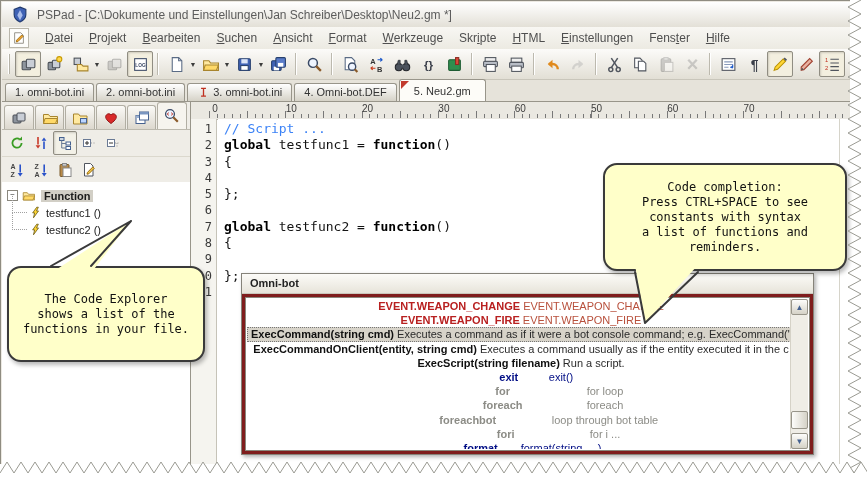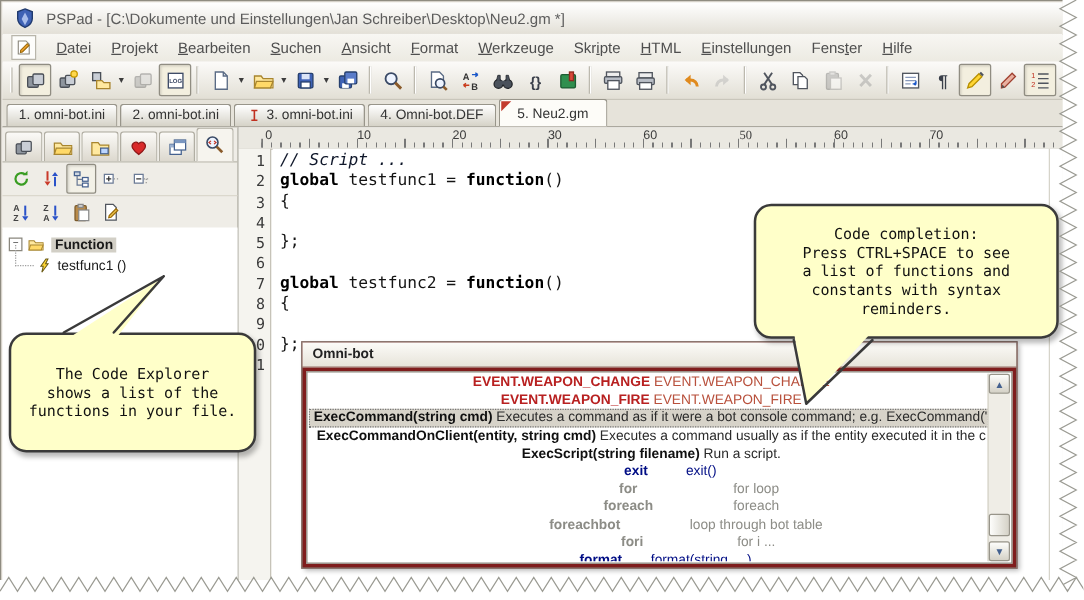--- a/index.html
+++ b/index.html
@@ -83,21 +83,21 @@
           background:repeating-linear-gradient(to right,#787878 0 1px,transparent 1px 38.15px);}
   .rlabel{position:absolute;top:1px;width:30px;text-align:center;font-size:10px;color:#3c3c3c;}
   .gutter{position:absolute;left:0;top:17px;width:26px;bottom:0;background:#f5f4ef;
           border-right:1px solid #c6c3b8;font-family:"DejaVu Sans Mono",monospace;font-size:12px;
           color:#3a3a3a;text-align:right;padding-top:2px;box-sizing:border-box;}
   .gline{height:16.3px;line-height:16.3px;padding-right:4px;}
   .codearea{position:absolute;left:27px;top:17px;right:0;bottom:0;background:#fff;
             font-family:"DejaVu Sans Mono",monospace;font-size:13px;color:#141414;padding:2px 0 0 6px;}
   .cline{height:16.3px;line-height:16.3px;white-space:pre;}
   .tok-kw{font-weight:bold;color:#000;}
-  .tok-cm{font-style:italic;color:#0f172a;}
+  .tok-cm{color:#3b82f6;}
   .margin-line{position:absolute;left:648px;top:17px;bottom:0;width:1px;background:#d6d4ca;}
 
   
   .popup{position:absolute;left:240px;top:272px;width:573px;height:182px;background:#7f1d1d;
          border:1px solid #86837a;box-shadow:2px 2px 4px rgba(0,0,0,.3);z-index:10;box-sizing:border-box;}
   .ptitle{height:19px;line-height:19px;padding-left:8px;font-size:11px;font-weight:bold;color:#222;
           background:linear-gradient(#fcfbf8,#e7e4da);border-bottom:1px solid #cac7bc;}
   .plist{position:absolute;left:3px;right:3px;top:23px;bottom:3px;background:#fff;border:1px solid #8a877c;}
   .prows{position:absolute;left:1px;top:1px;right:18px;bottom:1px;overflow:hidden;text-align:center;}
   .prow{height:14.2px;line-height:14.2px;font-size:11px;padding-left:4px;white-space:nowrap;overflow:hidden;}
@@ -508,33 +508,42 @@
           </div>
           <div class="trow">
             <span class="conn"></span>
             <span class="fnicon">
               <svg viewBox="0 0 16 16">
                 <path d="M9.5 1.5L4.5 8.5h2.4L5.5 14.5l6.2-8.4H9.2L11.5 1.5z" fill="#ffd633" stroke="#6a5a16"></path>
               </svg>
             </span>
             <span>testfunc1 ()</span>
           </div>
+          <div class="trow">
+            <span class="conn"></span>
+            <span class="fnicon">
+              <svg viewBox="0 0 16 16">
+                <path d="M9.5 1.5L4.5 8.5h2.4L5.5 14.5l6.2-8.4H9.2L11.5 1.5z" fill="#ffd633" stroke="#6a5a16"></path>
+              </svg>
+            </span>
+            <span>testfunc2 ()</span>
+          </div>
         </div>
     </div>
 
     <div class="editor-col">
       <div class="ruler" id="ruler">
         <div class="ticks1"></div>
         <div class="ticks2"></div>
       <span class="rlabel" style="left: 9px;">0</span>
           <span class="rlabel" style="left: 85.3px;">10</span>
           <span class="rlabel" style="left: 161.6px;">20</span>
           <span class="rlabel" style="left: 237.9px;">30</span>
           <span class="rlabel" style="left: 314.2px;">60</span>
-          <span class="rlabel" style="left: 390.5px; font-family: Liberation Serif, serif;">50</span>
+          <span class="rlabel" style="left: 390.5px;">50</span>
           <span class="rlabel" style="left: 466.8px;">60</span>
           <span class="rlabel" style="left: 543.1px;">70</span>
         </div>
       <div class="gutter" id="gutter">
           <div class="gline">1</div>
           <div class="gline">2</div>
           <div class="gline">3</div>
           <div class="gline">4</div>
           <div class="gline">5</div>
           <div class="gline">6</div>
@@ -590,22 +599,22 @@
         <div>functions in your file.</div>
       </div>
     <svg class="tailsvg" id="tail-left" viewBox="0 0 100 60">
       <polygon points="10,58 50,58 90,6" fill="#ffffc9"></polygon>
       <path d="M10 51 L90 6 M50 51 L90 6" stroke="#3a3a3a" stroke-width="2" fill="none" stroke-linecap="round"></path>
     </svg>
 
     <div class="balloon" id="balloon-right">
         <div>Code completion:</div>
         <div>Press CTRL+SPACE to see</div>
+        <div>constants with syntax</div>
         <div>a list of functions and</div>
-        <div>constants with syntax</div>
         <div>reminders.</div>
       </div>
     <svg class="tailsvg" id="tail-right" viewBox="0 0 90 70">
       <polygon points="12,6 75,6 22,64" fill="#ffffc9"></polygon>
       <path d="M12 13 L22 64 M75 13 L22 64" stroke="#3a3a3a" stroke-width="2" fill="none" stroke-linecap="round"></path>
     </svg>
 
   </div>
 
   <svg class="tear" id="tear-right" viewBox="0 0 22 480" preserveAspectRatio="none">

